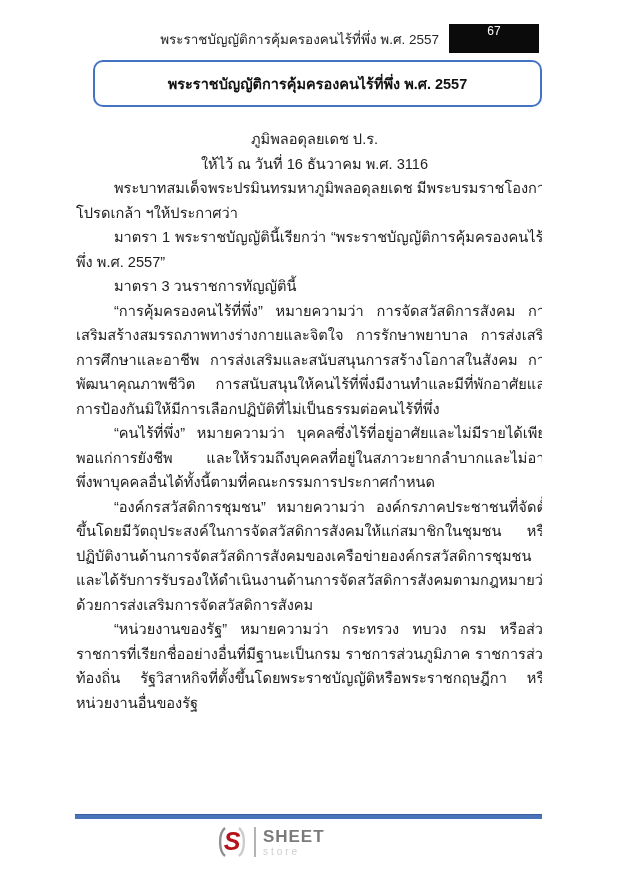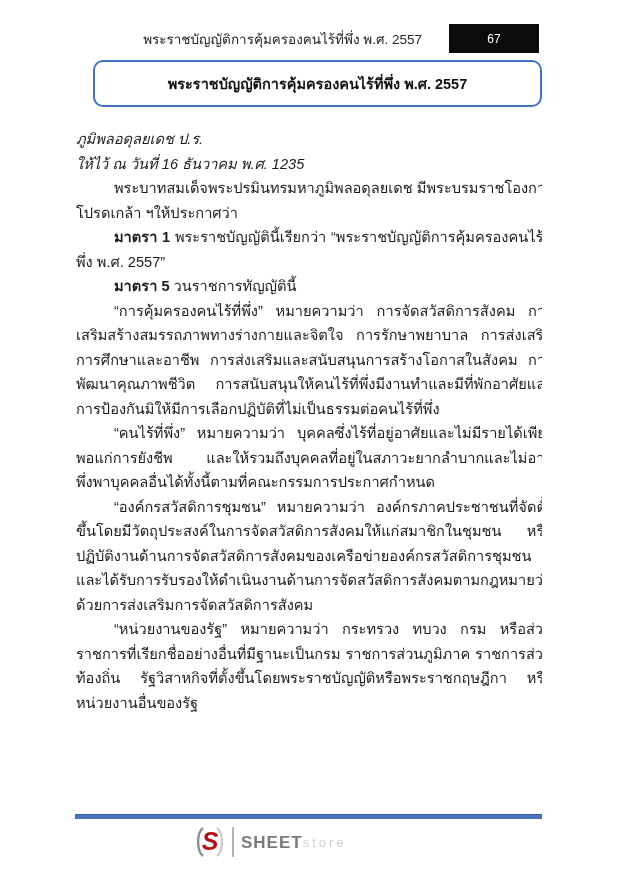--- a/index.html
+++ b/index.html
@@ -16,23 +16,22 @@
 
   
   .header {
     position: absolute;
     top: 24px; left: 0; right: 3px; height: 29px;
     display: flex; justify-content: flex-end; align-items: center;
   }
   .running-title { font-size: 13.5px; color: #262626; margin-right: 10px; white-space: nowrap; }
   .page-badge {
     width: 90px; height: 29px; background: #0b0b0b; color: #ffffff;
-    display: flex; align-items: center; justify-content: center;
+    display: flex; align-items: flex-start; justify-content: center;
     font-size: 12px;
-    margin-left: 17px;
   }
 
   
   .title-box {
     position: absolute;
     top: 60px; left: 93px; width: 449px; height: 47px;
     border: 2.5px solid #4573c4;
     border-radius: 10px;
     background: #ffffff;
     display: flex; align-items: center; justify-content: center;
@@ -41,67 +40,67 @@
 
   
   .doc-body {
     position: absolute;
     top: 127px; left: 76px; width: 477px;
     font-size: 14.6px;
     line-height: 24.5px;
     text-align: justify;
   }
   .doc-body p { margin: 0; padding: 0; }
-  .doc-body p.center { text-align: left; text-indent: 0; font-style: italic; }
+  .doc-body p.center { text-align: center; text-indent: 0; }
   .doc-body p.ind { text-indent: 38px; }
-  .doc-body b.lead { font-weight: bold; }
+  .doc-body b.lead { font-weight: normal; }
 
   
   .footer-bar {
     position: absolute;
     left: 75px; top: 814px; width: 477px; height: 5px;
     background: #4a74b9;
     border-top: 1px solid #39619f;
   }
   .logo {
     position: absolute;
     top: 825px; left: 0; width: 100%;
     display: flex; justify-content: center; align-items: center; gap: 7px;
   }
   .logo-divider { width: 1.5px; height: 30px; background: #b3b3b3; }
-  .logo-textcol { display: flex; flex-direction: row; line-height: 1; }
+  .logo-textcol { display: flex; flex-direction: column; line-height: 1; }
   .brand-name {
     font-size: 17px; font-weight: bold; color: #7a7a7a; letter-spacing: 1px;
   }
   .brand-sub {
-    font-size: 13px; color: #cfcfcf; letter-spacing: 3px; margin-top: 2px;
+    font-size: 10px; color: #cfcfcf; letter-spacing: 3px; margin-top: 2px;
   }
 </style>
 </head>
 <body>
 
 <div class="page">
 
   <div class="header">
     <span class="running-title">พระราชบัญญัติการคุ้มครองคนไร้ที่พึ่ง พ.ศ. 2557</span>
     <div class="page-badge">
       <span>67</span>
     </div>
   </div>
 
   <div class="title-box">
     <span class="act-title">พระราชบัญญัติการคุ้มครองคนไร้ที่พึ่ง พ.ศ. 2557</span>
   </div>
 
   <div class="doc-body">
     <p class="center"><span>ภูมิพลอดุลยเดช ป.ร.</span></p>
-    <p class="center"><span>ให้ไว้ ณ วันที่ 16 ธันวาคม พ.ศ. 1235</span></p>
+    <p class="center"><span>ให้ไว้ ณ วันที่ 16 ธันวาคม พ.ศ. 3116</span></p>
     <p class="ind"><span>พระบาทสมเด็จพระปรมินทรมหาภูมิพลอดุลยเดช มีพระบรมราชโองการโปรดเกล้า ฯให้ประกาศว่า</span></p>
     <p class="ind"><b class="lead">มาตรา 1 </b><span>พระราชบัญญัตินี้เรียกว่า “พระราชบัญญัติการคุ้มครองคนไร้ที่พึ่ง พ.ศ. 2557”</span></p>
-    <p class="ind"><b class="lead">มาตรา 5 </b><span>วนราชการทัญญัตินี้</span></p>
+    <p class="ind"><b class="lead">มาตรา 3 </b><span>วนราชการทัญญัตินี้</span></p>
     <p class="ind"><span>“การคุ้มครองคนไร้ที่พึ่ง” หมายความว่า การจัดสวัสดิการสังคม การเสริมสร้างสมรรถภาพทางร่างกายและจิตใจ การรักษาพยาบาล การส่งเสริมการศึกษาและอาชีพ การส่งเสริมและสนับสนุนการสร้างโอกาสในสังคม การพัฒนาคุณภาพชีวิต การสนับสนุนให้คนไร้ที่พึ่งมีงานทำและมีที่พักอาศัยและการป้องกันมิให้มีการเลือกปฏิบัติที่ไม่เป็นธรรมต่อคนไร้ที่พึ่ง</span></p>
     <p class="ind"><span>“คนไร้ที่พึ่ง” หมายความว่า บุคคลซึ่งไร้ที่อยู่อาศัยและไม่มีรายได้เพียงพอแก่การยังชีพ และให้รวมถึงบุคคลที่อยู่ในสภาวะยากลำบากและไม่อาจพึ่งพาบุคคลอื่นได้ทั้งนี้ตามที่คณะกรรมการประกาศกำหนด</span></p>
     <p class="ind"><span>“องค์กรสวัสดิการชุมชน” หมายความว่า องค์กรภาคประชาชนที่จัดตั้งขึ้นโดยมีวัตถุประสงค์ในการจัดสวัสดิการสังคมให้แก่สมาชิกในชุมชน หรือปฏิบัติงานด้านการจัดสวัสดิการสังคมของเครือข่ายองค์กรสวัสดิการชุมชน และได้รับการรับรองให้ดำเนินงานด้านการจัดสวัสดิการสังคมตามกฎหมายว่าด้วยการส่งเสริมการจัดสวัสดิการสังคม</span></p>
     <p class="ind"><span>“หน่วยงานของรัฐ” หมายความว่า กระทรวง ทบวง กรม หรือส่วนราชการที่เรียกชื่ออย่างอื่นที่มีฐานะเป็นกรม ราชการส่วนภูมิภาค ราชการส่วนท้องถิ่น รัฐวิสาหกิจที่ตั้งขึ้นโดยพระราชบัญญัติหรือพระราชกฤษฎีกา หรือหน่วยงานอื่นของรัฐ</span></p>
 
   </div>
 
   <div class="footer-bar"></div>
 
   <div class="logo">

